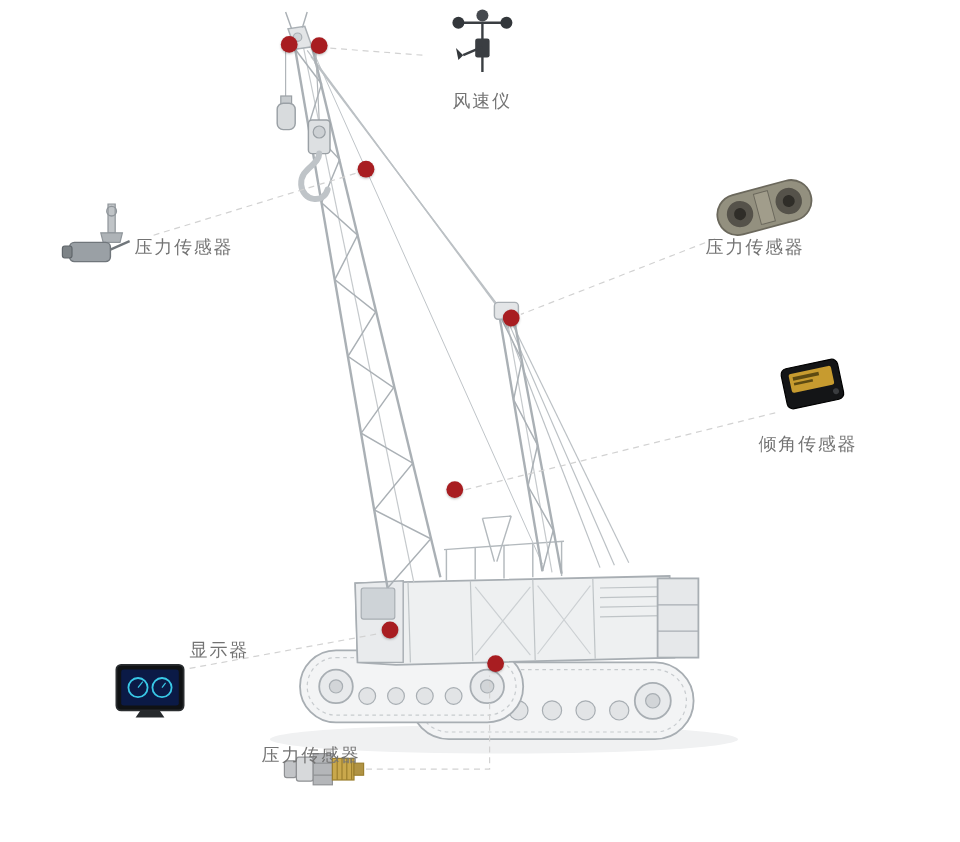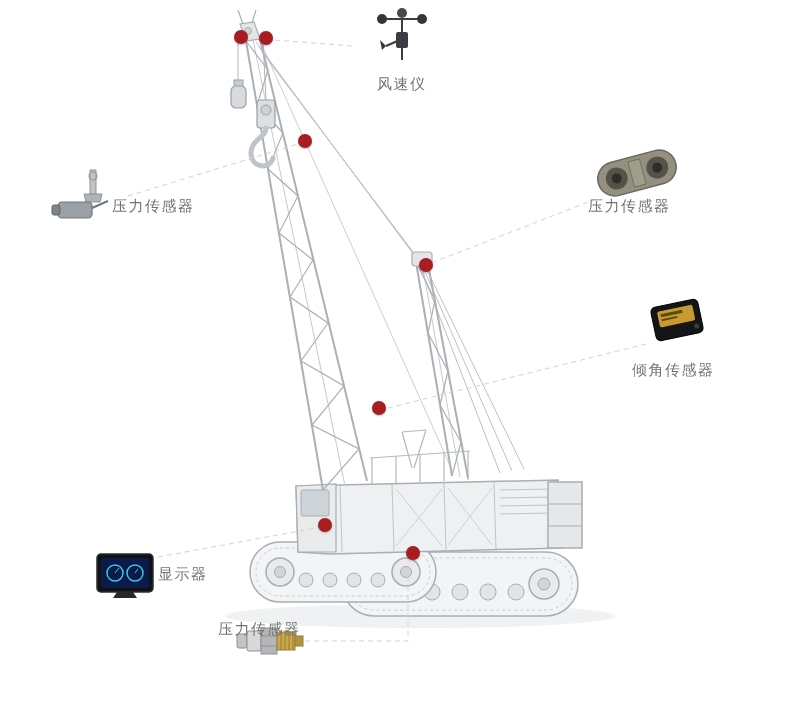--- a/index.html
+++ b/index.html
@@ -213,16 +213,16 @@
   <div class="marker" style="left: 298px; top: 134px; background: rgb(168, 29, 33);"></div>
   <div class="marker" style="left: 419px; top: 258px; background: rgb(168, 29, 33);"></div>
   <div class="marker" style="left: 372px; top: 401px; background: rgb(168, 29, 33);"></div>
   <div class="marker" style="left: 318px; top: 518px; background: rgb(168, 29, 33);"></div>
   <div class="marker" style="left: 406px; top: 546px; background: rgb(168, 29, 33);"></div>
 
   <div class="label" style="left:377px;top:78px">风速仪</div>
   <div class="label" style="left:112px;top:200px">压力传感器</div>
   <div class="label" style="left:588px;top:200px">压力传感器</div>
   <div class="label" style="left:632px;top:364px">倾角传感器</div>
-  <div class="label" style="left:158px;top:568px">显示器</div>
+  <div class="label" style="left:158px;top:536px">显示器</div>
   <div class="label" style="left:218px;top:623px">压力传感器</div>
 
 </div>
 
 </body></html>

